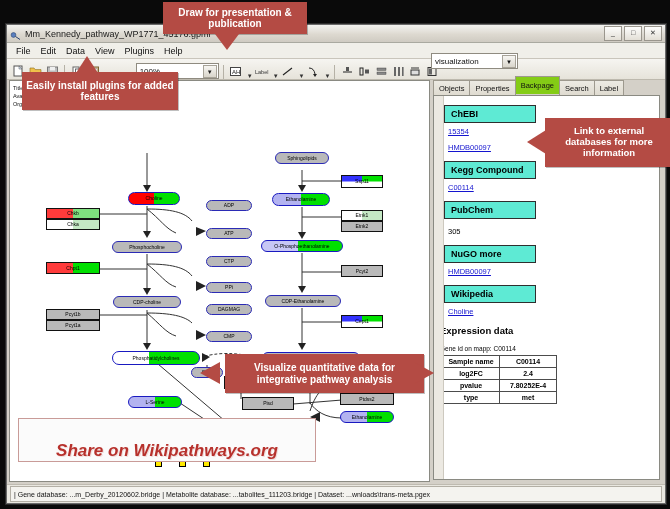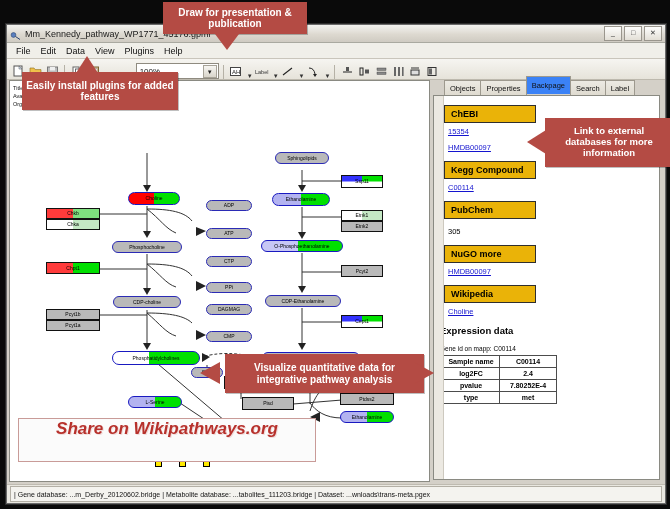--- a/index.html
+++ b/index.html
@@ -49,29 +49,29 @@
   
   .infolbl{position:absolute;font-size:5.5px;color:#111;left:3px;}
 
   
   #statusbar{position:absolute;left:0;bottom:0;width:658px;height:18px;background:#e9e7e0;
              border-top:1px solid #bfbbb1;display:flex;align-items:center;}
   #statusfield{margin:1px 3px;flex:1;height:14px;border:1px solid #b3afa5;background:#f4f3ef;
                font-size:7px;color:#111;display:flex;align-items:center;padding-left:3px;white-space:nowrap;overflow:hidden;}
 
   
-  #sidetabs{position:absolute;left:2px;top:0;display:flex;align-items:flex-end;height:16px;margin-left:11px;}
+  #sidetabs{position:absolute;left:2px;top:0;display:flex;align-items:flex-end;height:16px;}
   .stab{font-size:7.5px;padding:2px 5px 2px;border:1px solid #9d998e;border-bottom:none;
         background:linear-gradient(#eceae3,#dedacf);color:#111;margin-right:-1px;height:11px;line-height:11px;}
-  .stab.active{background:#3b82f6;position:relative;top:-2px;padding-top:3px;height:12px;}
+  .stab.active{background:#84cc16;position:relative;top:-2px;padding-top:3px;height:12px;}
   #sidebody{position:absolute;left:2px;top:15px;width:225px;height:383px;background:#fff;border:1px solid #8a8a82;overflow:hidden;}
   #sidescroll{position:absolute;left:0;top:0;width:9px;height:100%;background:#ece9e2;border-right:1px solid #cdc9bf;}
 
   .dbsec{margin:7px 0 0 10px;}
-  .dbhdr{display:inline-block;min-width:78px;border:1px solid #2e2e2e;background:#eab308;
+  .dbhdr{display:inline-block;min-width:78px;border:1px solid #2e2e2e;background:#5eead4;
          font-size:9px;font-weight:bold;color:#000;padding:3px 6px;}
   .dblink{display:block;margin:4px 0 0 4px;font-size:7.5px;color:#1414cf;text-decoration:underline;}
   .dbplain{display:block;margin:8px 0 0 4px;font-size:7.5px;color:#000;}
   .exphdr{margin:9px 0 0 6px;font-size:9.5px;font-weight:bold;color:#000;}
   .geneid{margin:9px 0 3px 6px;font-size:6.5px;color:#000;}
   table.exptab{margin-left:8px;border-collapse:collapse;}
   table.exptab td{border:1px solid #4c4c4c;font-size:7px;text-align:center;padding:2px 4px;
                   min-width:48px;color:#000;font-weight:bold;background:#fff;}
 
   
@@ -81,21 +81,21 @@
   .met2{border:1.4px solid #1919c0;border-radius:9px;}
   .gene2{border:1.4px solid #111;}
   .selbox{position:absolute;width:5px;height:5px;background:#ffe900;border:1px solid #000;}
 
   
   .callout{position:absolute;background:#b44b44;color:#fff;font-weight:bold;text-align:center;
            display:flex;align-items:center;justify-content:center;line-height:1.15;z-index:30;
            box-shadow:1px 1px 0 rgba(0,0,0,.25);}
   .arrowdown{position:absolute;width:0;height:0;z-index:30;}
   #shareBox{position:absolute;left:18px;top:418px;width:296px;height:42px;border:1px solid #c99b98;
-            background:#fbfbfb;display:flex;align-items:flex-start;justify-content:center;z-index:29;}
+            background:#fbfbfb;display:flex;align-items:flex-end;justify-content:center;z-index:29;}
   #shareBox span{font-size:17px;font-weight:bold;font-style:italic;color:#b7312c;
      text-shadow:1px 1px 0 #f0dddc;}
 </style>
 </head>
 <body>
 
 <div id="root">
 
   <div id="win">
 
@@ -219,20 +219,24 @@
           </svg>
         </span>
       <span class="tb">
           <svg width="13" height="13">
             <rect x="2" y="2.5" width="8" height="8" fill="none" stroke="#333"></rect>
             <rect x="3" y="3.5" width="3" height="6" fill="#666"></rect>
           </svg>
         </span>
     </div>
 
+    <div id="viscombo">
+      <span>visualization</span>
+      <span class="arw">▼</span>
+    </div>
 
     <div id="body">
 
       <div id="canvaspane">
         <div class="infolbl" style="top:4px;">Title:</div>
         <div class="infolbl" style="top:12px;">Availa</div>
         <div class="infolbl" style="top:20px;">Organi</div>
 
         <svg width="419" height="400" style="position:absolute;left:0;top:0;">
           <g stroke="#333" fill="none" stroke-width="1">

